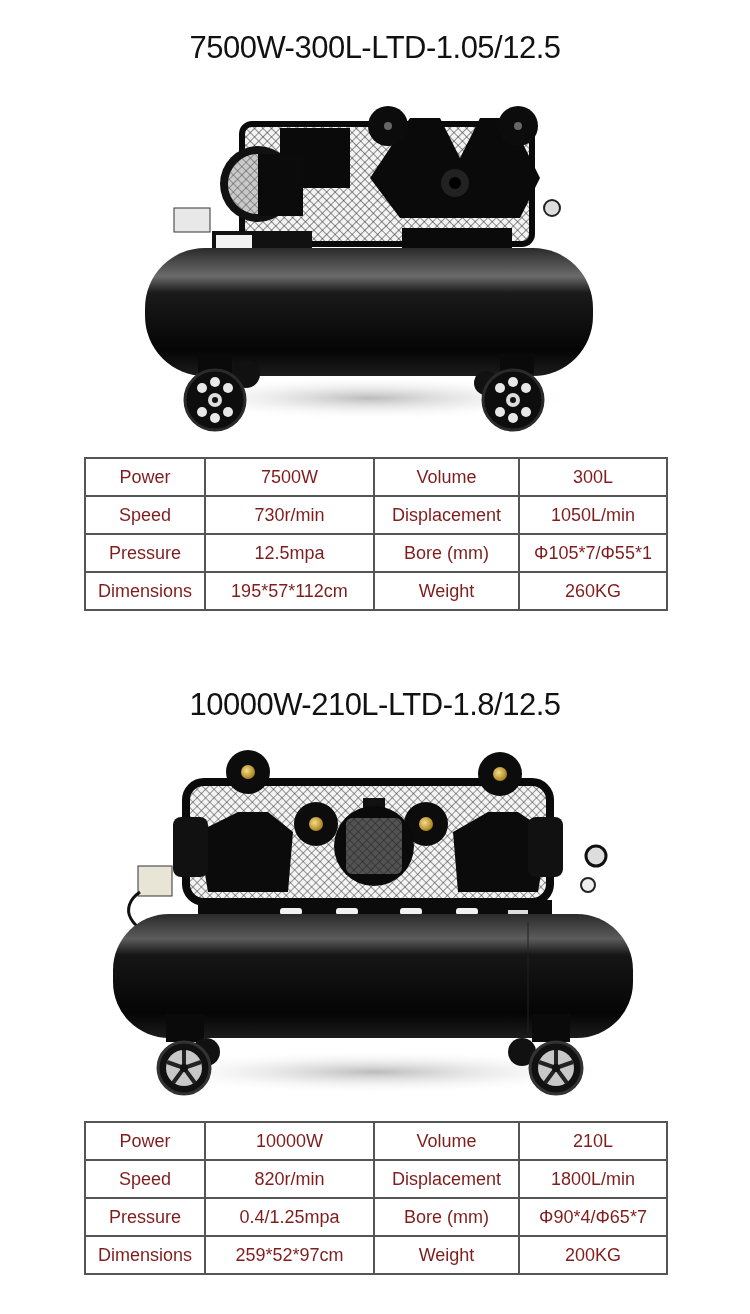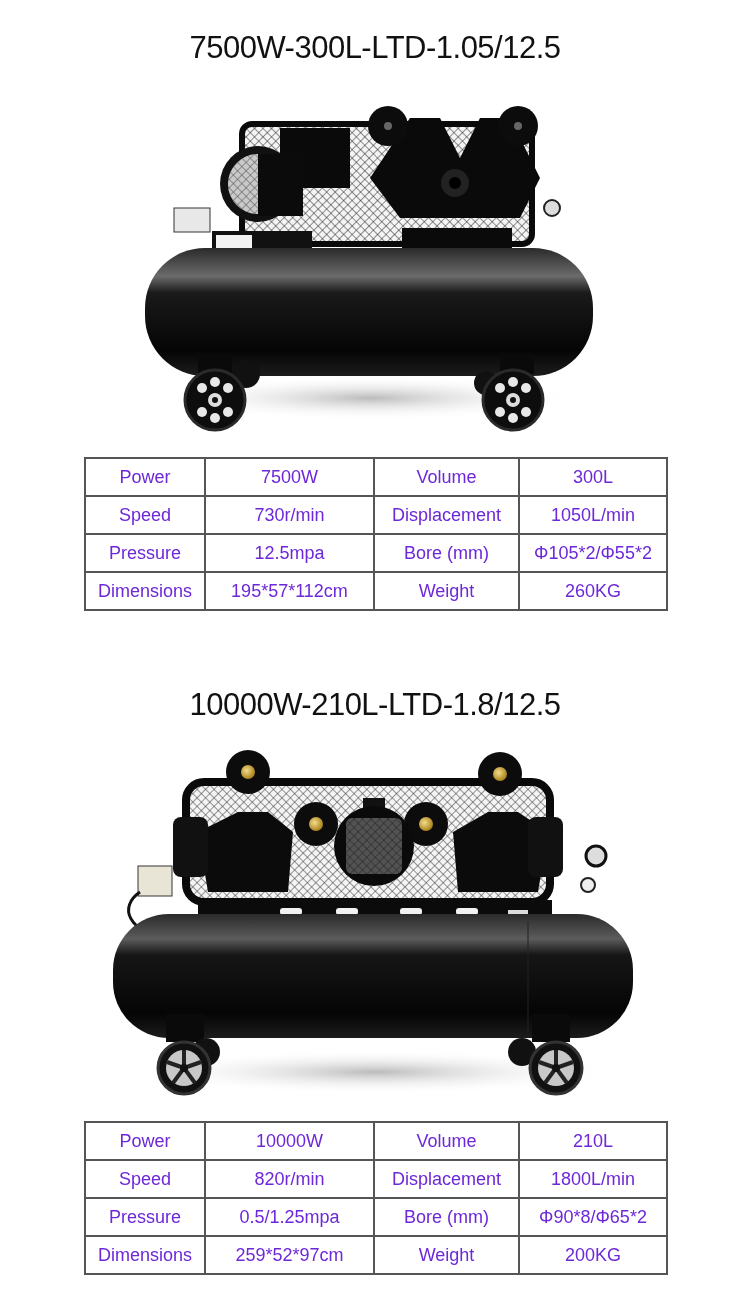--- a/index.html
+++ b/index.html
@@ -15,21 +15,21 @@
   .title.t2 { top: 687px; }
 
   .product { position: absolute; }
   .product.p1 { left: 140px; top: 98px; width: 460px; height: 340px; }
   .product.p2 { left: 108px; top: 742px; width: 534px; height: 360px; }
 
   table.spec {
     position: absolute; left: 84px; width: 582px;
     border-collapse: collapse; table-layout: fixed;
     font-family: "Liberation Sans", "DejaVu Sans", sans-serif;
-    font-size: 18px; color: #6d28d9;
+    font-size: 18px; color: #7f1d1d;
   }
   table.spec.s1 { top: 457px; }
   table.spec.s2 { top: 1121px; }
   table.spec td {
     border: 2px solid #555; height: 38px; text-align: center; vertical-align: middle;
     white-space: nowrap; padding: 0 2px;
   }
   col.c1 { width: 120px; }
   col.c2 { width: 169px; }
   col.c3 { width: 145px; }
@@ -132,21 +132,21 @@
   <tr>
     <td>Speed</td>
     <td>730r/min</td>
     <td>Displacement</td>
     <td>1050L/min</td>
   </tr>
   <tr>
     <td>Pressure</td>
     <td>12.5mpa</td>
     <td>Bore (mm)</td>
-    <td>Φ105*2/Φ55*2</td>
+    <td>Φ105*7/Φ55*1</td>
   </tr>
   <tr>
     <td>Dimensions</td>
     <td>195*57*112cm</td>
     <td>Weight</td>
     <td>260KG</td>
   </tr>
 </tbody>
   </table>
 
@@ -247,23 +247,23 @@
     <td>210L</td>
   </tr>
   <tr>
     <td>Speed</td>
     <td>820r/min</td>
     <td>Displacement</td>
     <td>1800L/min</td>
   </tr>
   <tr>
     <td>Pressure</td>
-    <td>0.5/1.25mpa</td>
+    <td>0.4/1.25mpa</td>
     <td>Bore (mm)</td>
-    <td>Φ90*8/Φ65*2</td>
+    <td>Φ90*4/Φ65*7</td>
   </tr>
   <tr>
     <td>Dimensions</td>
     <td>259*52*97cm</td>
     <td>Weight</td>
     <td>200KG</td>
   </tr>
 </tbody>
   </table>
 

